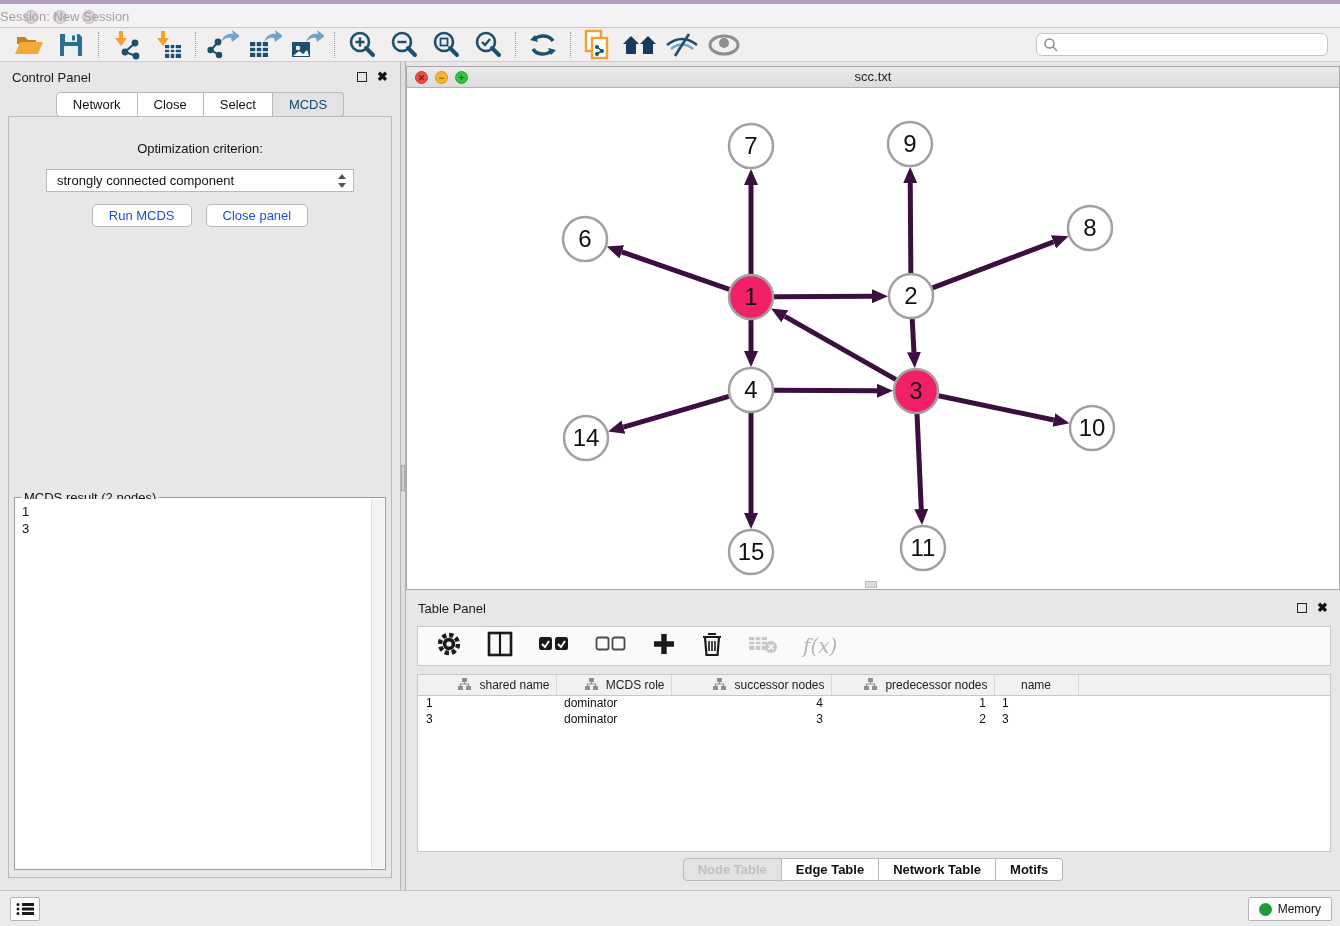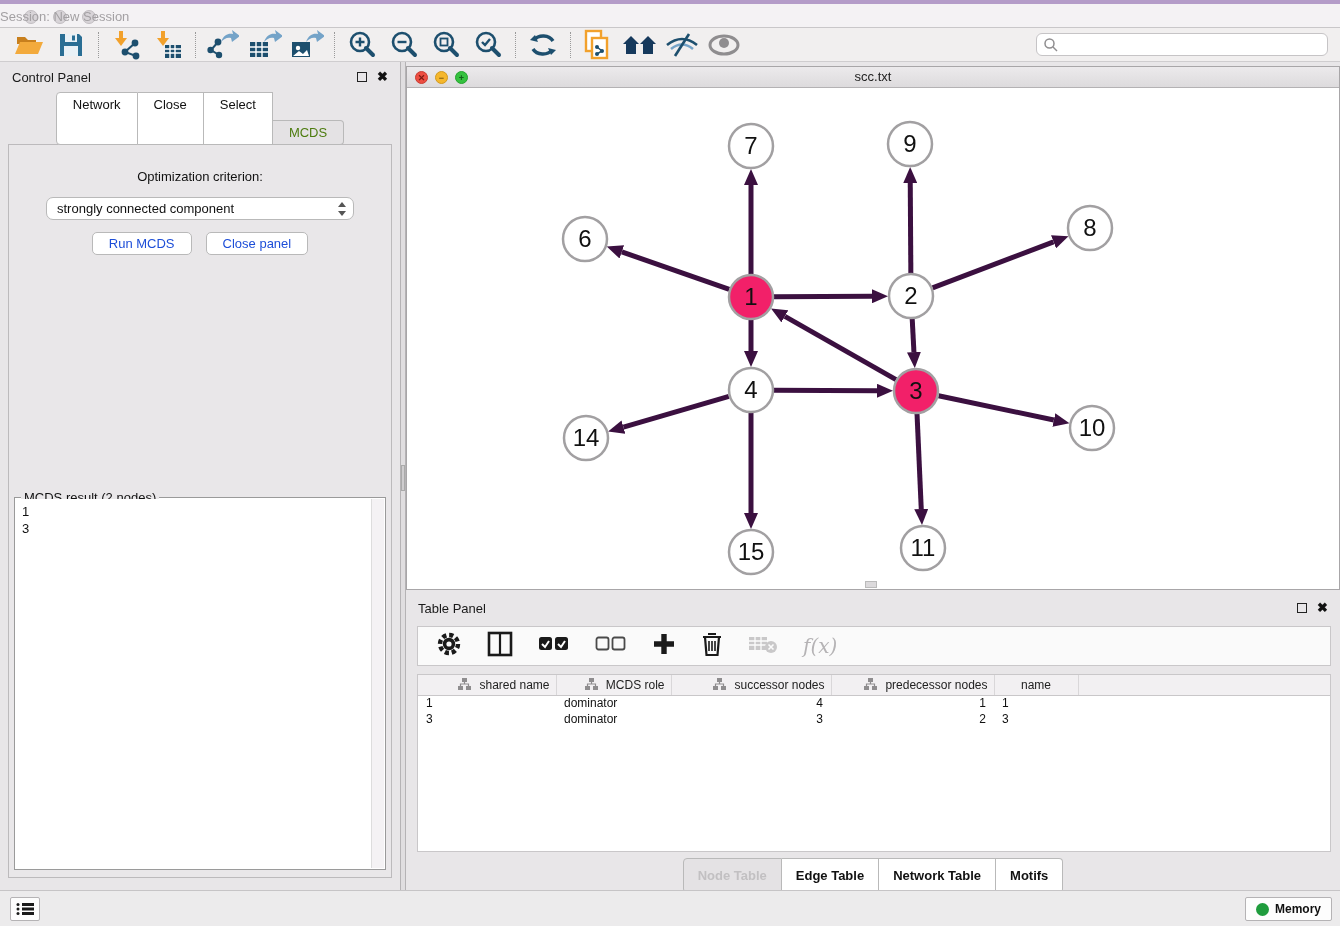--- a/index.html
+++ b/index.html
@@ -28,27 +28,27 @@
     background:#e8e6e8; display:flex; flex-direction:column; }
   .panel-header { height:30px; display:flex; align-items:center; padding:0 12px; }
   .panel-header .ph-title { font-size:13px; color:#1a1a1a; }
   .ph-icons { margin-left:auto; display:flex; gap:10px; align-items:center; }
   .float-icon { width:10px; height:10px; border:1.5px solid #222; display:inline-block; }
   .close-icon { font-size:13px; font-weight:bold; color:#111; line-height:10px; }
   .tabs-row { display:flex; justify-content:center; gap:0; margin-bottom:-1px; z-index:2; }
   .cp-tab { font-size:13px; padding:4px 16px; background:#fff; border:1px solid #b9b9b9;
     border-left-width:0; color:#111; }
   .cp-tab:first-child { border-left-width:1px; border-top-left-radius:4px; border-bottom-left-radius:4px; }
-  .cp-tab.active { background:#e4e2e4; color:#4d7c0f; border-top-right-radius:4px;
-    border-bottom-right-radius:4px;margin-top:28px; }
+  .cp-tab.active { background:#e4e2e4; color:#0c4a6e; border-top-right-radius:4px;
+    border-bottom-right-radius:4px; }
   .panel-body { flex:1; margin:0 8px 12px 8px; border:1px solid #bcbabc; background:#e9e7e9;
     display:flex; flex-direction:column; align-items:center; }
   .opt-label { margin-top:24px; font-size:13px; color:#111; }
   .dropdown { margin-top:13px; width:308px; height:23px; background:#fff; border:1px solid #b9b9b9;
-    border-radius:7px; display:flex; align-items:center; padding:0 4px 0 10px; }
+    border-radius:0; display:flex; align-items:center; padding:0 4px 0 10px; }
   .dropdown .dd-value { flex:1; font-size:13px; color:#111; }
   .btn-row { margin-top:12px; display:flex; gap:14px; }
   .aq-btn { height:23px; padding:0 16px; background:#fff; border:1px solid #b9b9b9; border-radius:5px;
     font-size:13px; color:#1d4ed8; display:flex; align-items:center; }
   .result-fieldset { margin:auto 5px 7px 5px; align-self:stretch; height:373px;
     border:1px solid #9a9a9a; position:relative; background:#fff; }
   .result-legend { position:absolute; top:-8px; left:6px; background:#e9e7e9; padding:0 3px;
     font-size:13px; color:#111; }
   .result-lines { position:absolute; inset:1px 14px 1px 1px; background:#fff; padding:4px 6px;
     font-size:13px; color:#111; line-height:17px; white-space:pre; }
@@ -89,29 +89,29 @@
   .tp-table { position:absolute; left:11px; top:78px; width:914px; height:178px; background:#fff;
     border:1px solid #c9c7c9; font-size:12px; }
   table { border-collapse:collapse; table-layout:fixed; width:100%; }
   th { background:#f2f0f2; border-bottom:1px solid #c9c7c9; border-right:1px solid #d9d7d9;
     font-weight:normal; font-size:12px; color:#222; height:20px; text-align:center; }
   th .th-inner { display:flex; align-items:center; justify-content:flex-end; gap:8px; padding:0 6px; }
   th.center .th-inner { justify-content:center; }
   td { height:16px; padding:0 8px; color:#111; white-space:nowrap; }
   td.r { text-align:right; }
   .tp-tabs { position:absolute; left:0; right:0; top:262px; display:flex; justify-content:center; }
-  .tp-tab { font-size:13px; font-weight:bold; padding:9px 14px; background:#fff;
+  .tp-tab { font-size:13px; font-weight:bold; padding:3px 14px; background:#fff;
     border:1px solid #b9b9b9; border-left-width:0; color:#111; }
   .tp-tab.active { background:#e4e2e4; color:#c2c0c2; border-left-width:1px;
     border-top-left-radius:4px; border-bottom-left-radius:4px; }
   .tp-tab:last-child { border-top-right-radius:4px; border-bottom-right-radius:4px; }
 
   
   .statusbar { position:absolute; left:0; top:890px; width:1340px; height:36px; background:#ecebec;
-    border-top:1px solid #c6c4c6;font-weight:bold; }
+    border-top:1px solid #c6c4c6; }
   .sb-left-btn { position:absolute; left:10px; top:6px; width:30px; height:24px; background:#fdfdfd;
     border:1px solid #b5b3b5; border-radius:2px; display:flex; align-items:center; justify-content:center; }
   .memory-btn { position:absolute; right:8px; top:6px; height:24px; padding:0 10px; background:#fdfdfd;
     border:1px solid #b5b3b5; border-radius:2px; display:flex; align-items:center; gap:6px; }
   .memory-dot { width:13px; height:13px; border-radius:50%; background:#1f9c3d; }
   .memory-label { font-size:12px; color:#111; }
 </style>
 </head>
 <body>
 

